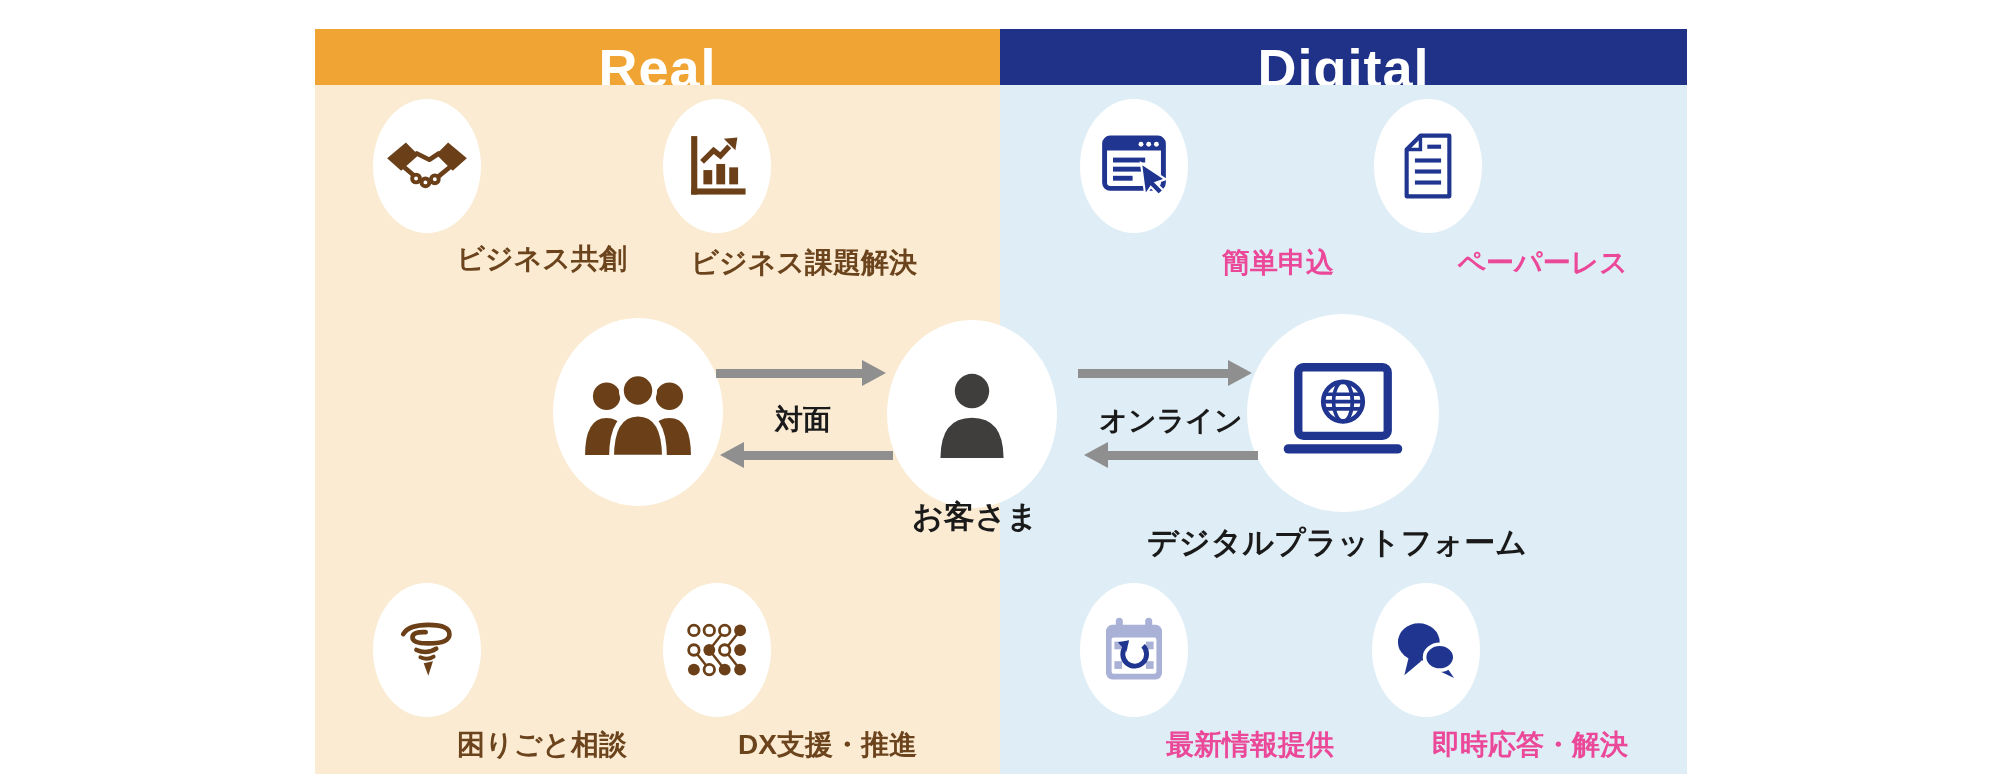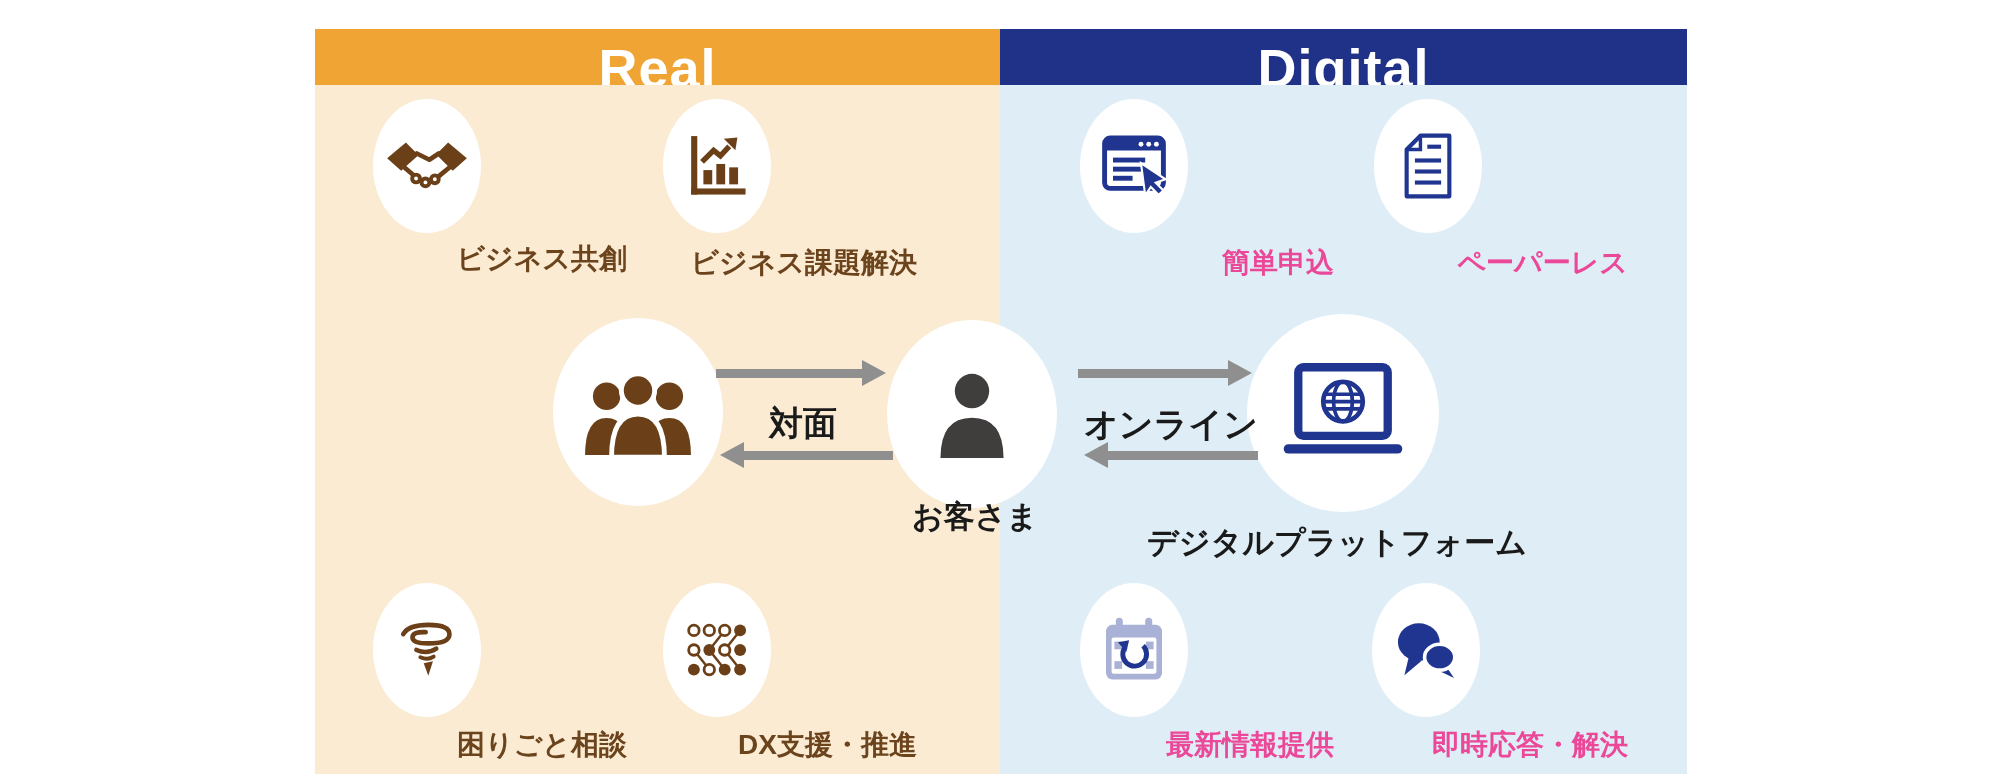--- a/index.html
+++ b/index.html
@@ -15,21 +15,21 @@
   .panel-real{left:315px;width:685px;background:#FAEBD2;}
   .panel-digital{left:1000px;width:687px;background:#DFEEF6;}
   .ell{position:absolute;background:#ffffff;border-radius:50%;display:flex;align-items:center;justify-content:center;}
   .ell-s{width:108px;height:134px;}
   .ell-l{width:170px;height:188px;}
   .ell-xl{width:192px;height:198px;}
   .qlabel{position:absolute;width:400px;text-align:right;font-size:28px;font-weight:700;line-height:38px;}
   .qlabel.real{color:#6B431C;}
   .qlabel.digital{color:#ec4899;}
   .clabel{position:absolute;text-align:center;font-size:31px;font-weight:700;color:#1A1A1A;}
-  .alabel{position:absolute;text-align:center;font-size:34px;font-weight:700;color:#1A1A1A;}
+  .alabel{position:absolute;text-align:center;font-size:28px;font-weight:700;color:#1A1A1A;}
   .arrow{position:absolute;height:26px;display:flex;align-items:center;}
   .arrow .shaft{flex:1;height:9px;background:#8F8F8F;}
   .arrow .head-r{width:0;height:0;border-top:13px solid transparent;border-bottom:13px solid transparent;border-left:24px solid #8F8F8F;}
   .arrow .head-l{width:0;height:0;border-top:13px solid transparent;border-bottom:13px solid transparent;border-right:24px solid #8F8F8F;}
   svg{display:block;}
 </style>
 </head>
 <body>
 
 <div class="canvas">

